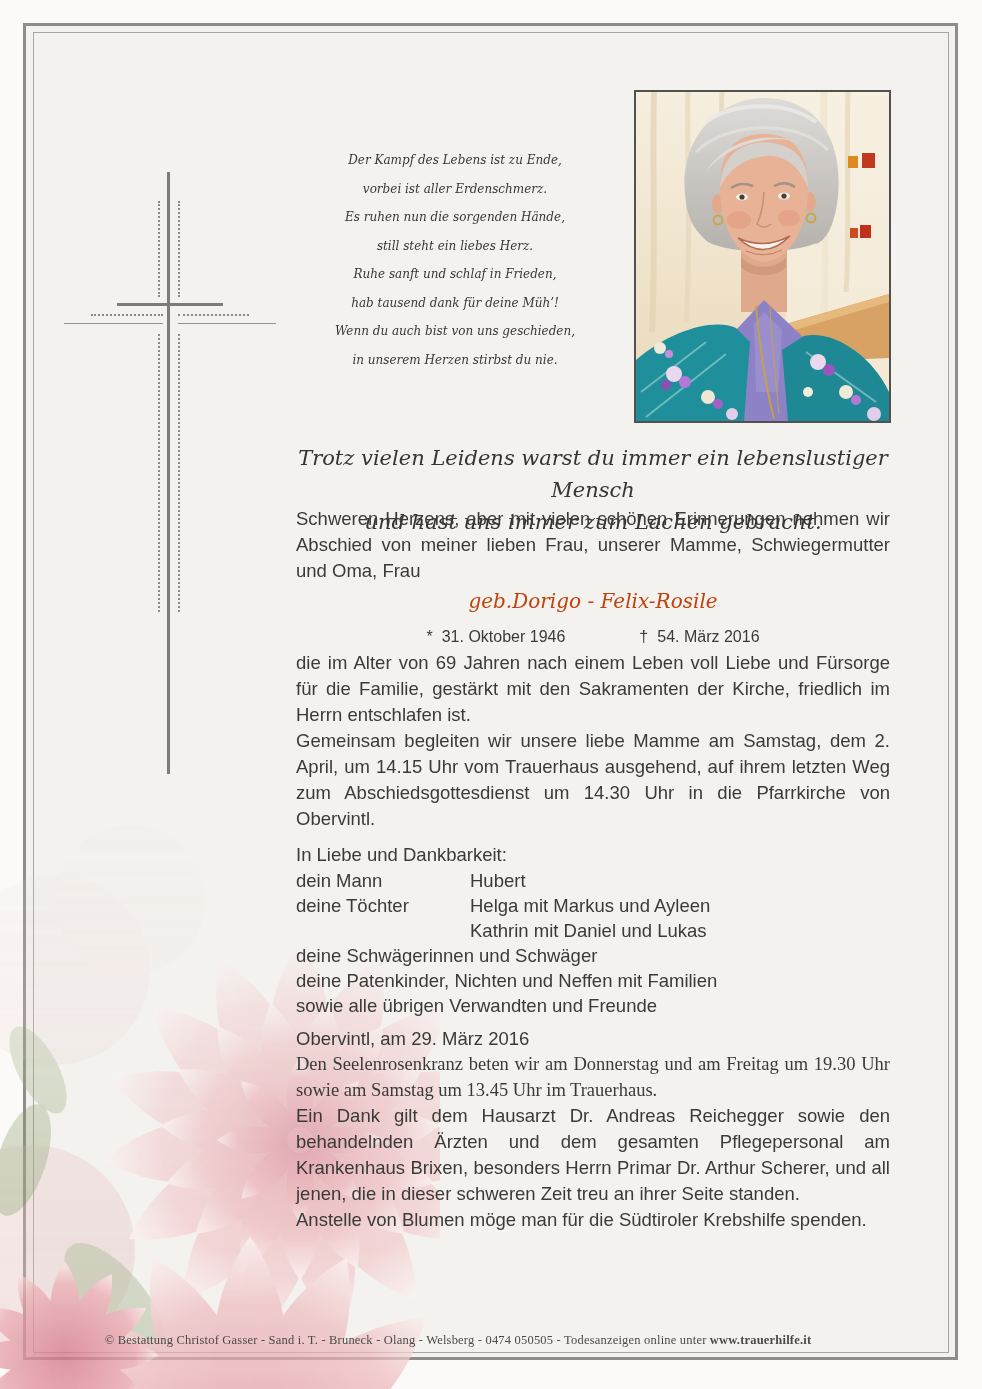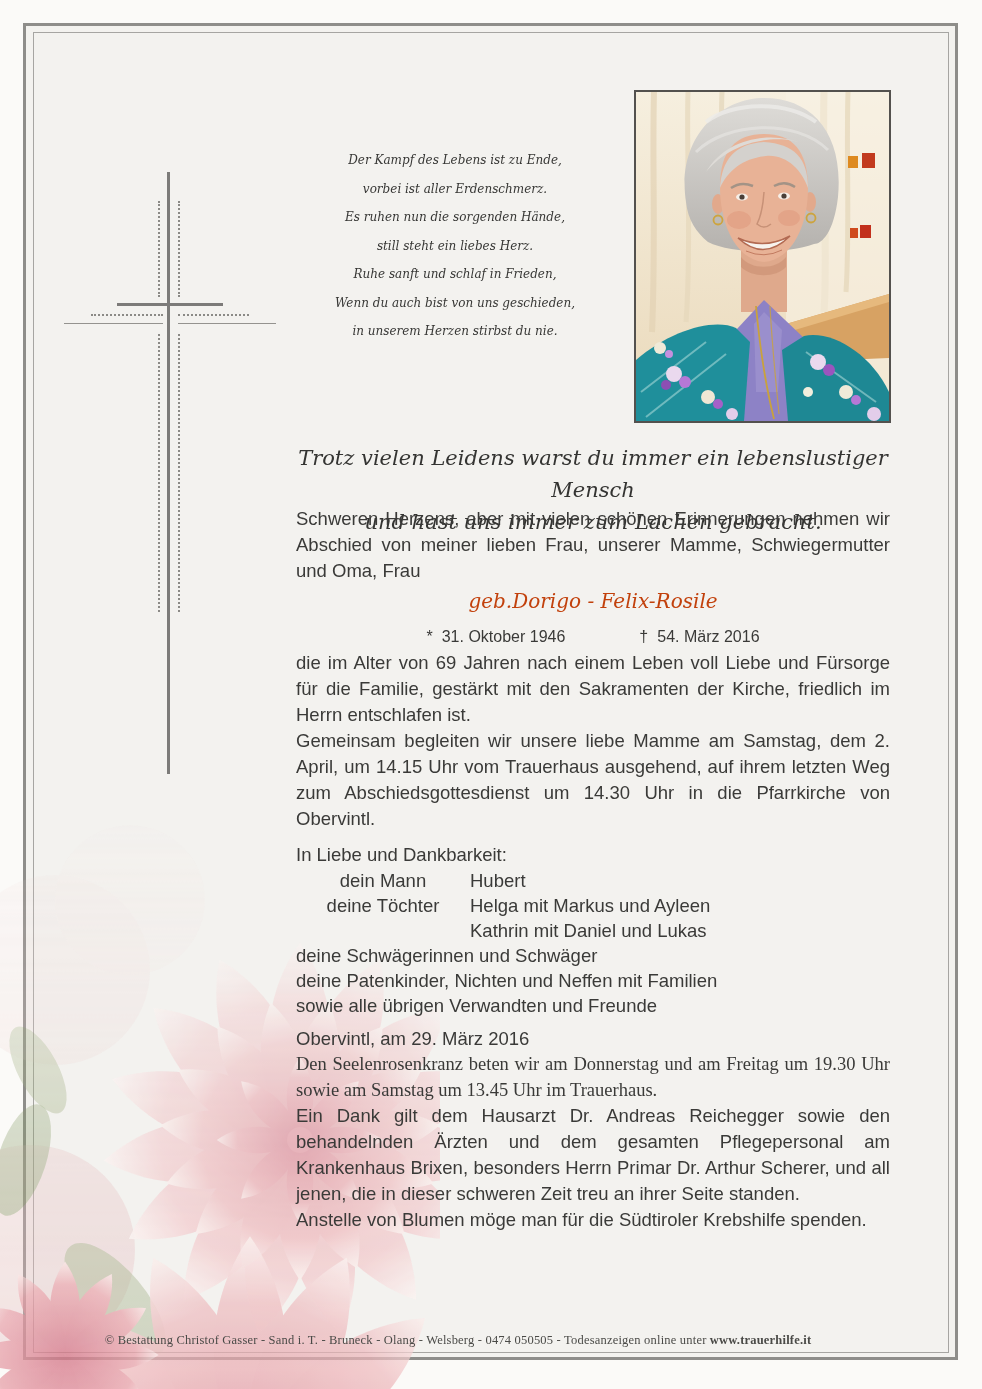--- a/index.html
+++ b/index.html
@@ -63,21 +63,21 @@
     text-align:center;font-size:56px;line-height:68px;font-weight:bold;
     color:#333331;letter-spacing:1px;
   }
   .maiden{text-align:center;font-size:20px;line-height:34px;color:#c2410c;}
   .dates{display:flex;justify-content:center;gap:74px;margin-top:6px;font-size:16px;}
   .dates .sym{margin-right:9px;}
   .p-death{margin-top:12px;}
   .p-funeral{margin-top:12px;}
   .mourners{margin-top:10px;}
   .m-row{display:flex;line-height:25px;}
-  .m-row .lbl{min-width:174px;text-align:center;}
+  .m-row .lbl{min-width:174px;}
   .dateline{margin-top:8px;line-height:25px;}
   .p-rosary{margin-top:12px;font-family:Liberation Serif, serif;}
   .p-thanks{margin-top:10px;}
   .p-donation{margin-top:2px;}
   
   .flower{position:absolute;left:0;top:820px;width:440px;height:569px;z-index:2;pointer-events:none;}
   
   .footer{
     position:absolute;left:33px;top:1333px;width:850px;z-index:4;
     text-align:center;font-family:"Liberation Serif", serif;
@@ -213,20 +213,21 @@
   <div class="cx cx-ht cx-ht-l"></div>
   <div class="cx cx-ht cx-ht-r"></div>
 </div>
 
 <div class="poem script">
   <span class="line">Der Kampf des Lebens ist zu Ende,</span>
   <span class="line">vorbei ist aller Erdenschmerz.</span>
   <span class="line">Es ruhen nun die sorgenden Hände,</span>
   <span class="line">still steht ein liebes Herz.</span>
   <span class="line">Ruhe sanft und schlaf in Frieden,</span>
+  <span class="line">hab tausend dank für deine Müh’!</span>
   <span class="line">Wenn du auch bist von uns geschieden,</span>
   <span class="line">in unserem Herzen stirbst du nie.</span>
 </div>
 
 <div class="photo">
   <svg viewBox="0 0 253 329" preserveAspectRatio="none" aria-hidden="true">
     <defs>
       <linearGradient id="bgGrad" x1="0" y1="0" x2="0" y2="1">
         <stop offset="0" stop-color="#f6efdf"></stop>
           <stop offset="1" stop-color="#ead9ba"></stop>

